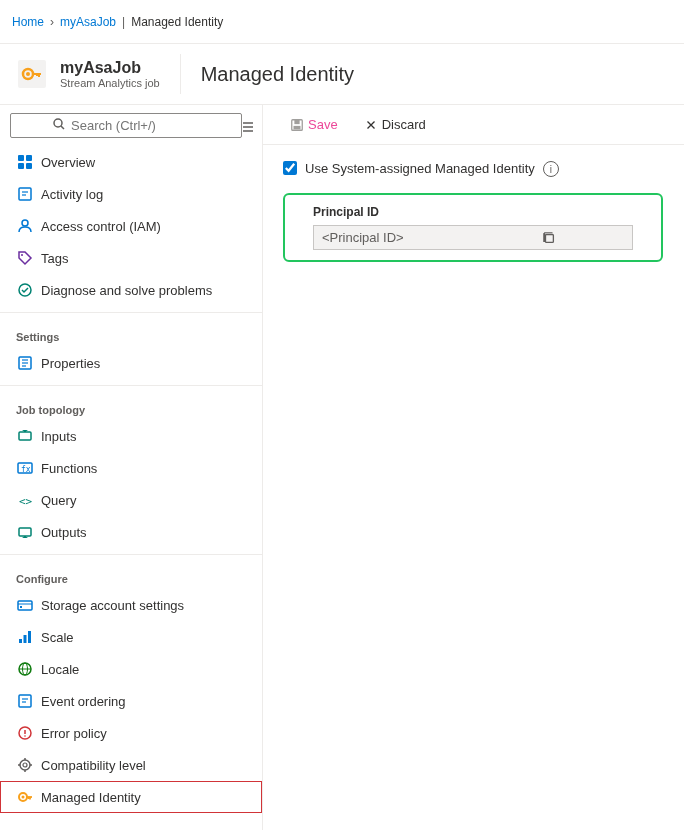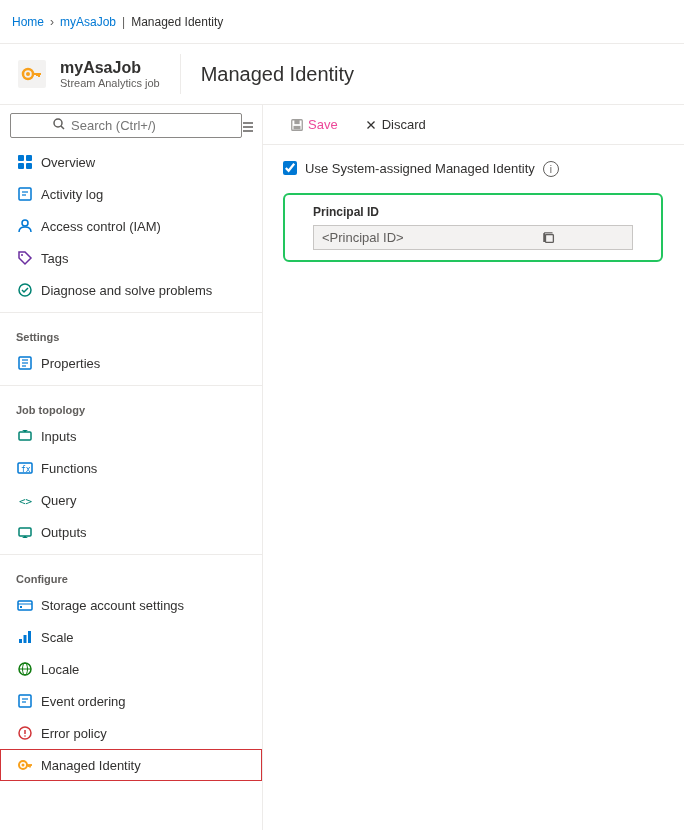--- a/index.html
+++ b/index.html
@@ -434,20 +434,33 @@
       <span class="item-icon icon-red">
         <svg width="16" height="16" viewBox="0 0 16 16" fill="none">
           <circle cx="8" cy="8" r="6" stroke="currentColor" stroke-width="1.5"></circle>
           <line x1="8" y1="5" x2="8" y2="9" stroke="currentColor" stroke-width="1.5"></line>
           <circle cx="8" cy="11" r="0.8" fill="currentColor"></circle>
         </svg>
       </span>
       <span>Error policy</span>
     </div>
 
+    <div class="sidebar-item">
+      <span class="item-icon icon-gray">
+        <svg width="16" height="16" viewBox="0 0 16 16" fill="none">
+          <circle cx="8" cy="8" r="5" stroke="currentColor" stroke-width="1.5"></circle>
+          <circle cx="8" cy="8" r="2" stroke="currentColor" stroke-width="1.2"></circle>
+          <line x1="8" y1="1" x2="8" y2="3" stroke="currentColor" stroke-width="1.5"></line>
+          <line x1="8" y1="13" x2="8" y2="15" stroke="currentColor" stroke-width="1.5"></line>
+          <line x1="1" y1="8" x2="3" y2="8" stroke="currentColor" stroke-width="1.5"></line>
+          <line x1="13" y1="8" x2="15" y2="8" stroke="currentColor" stroke-width="1.5"></line>
+        </svg>
+      </span>
+      <span>Compatibility level</span>
+    </div>
 
     <div class="sidebar-item active">
       <span class="item-icon icon-yellow">
         <svg width="16" height="16" viewBox="0 0 16 16" fill="none">
           <circle cx="6" cy="8" r="4" fill="none" stroke="#f8a01c" stroke-width="2"></circle>
           <circle cx="6" cy="8" r="1.5" fill="#f8a01c"></circle>
           <line x1="10" y1="8" x2="15" y2="8" stroke="#f8a01c" stroke-width="1.8"></line>
           <line x1="13" y1="8" x2="13" y2="10.5" stroke="#f8a01c" stroke-width="1.8"></line>
           <line x1="11.5" y1="8" x2="11.5" y2="10" stroke="#f8a01c" stroke-width="1.8"></line>
         </svg>

